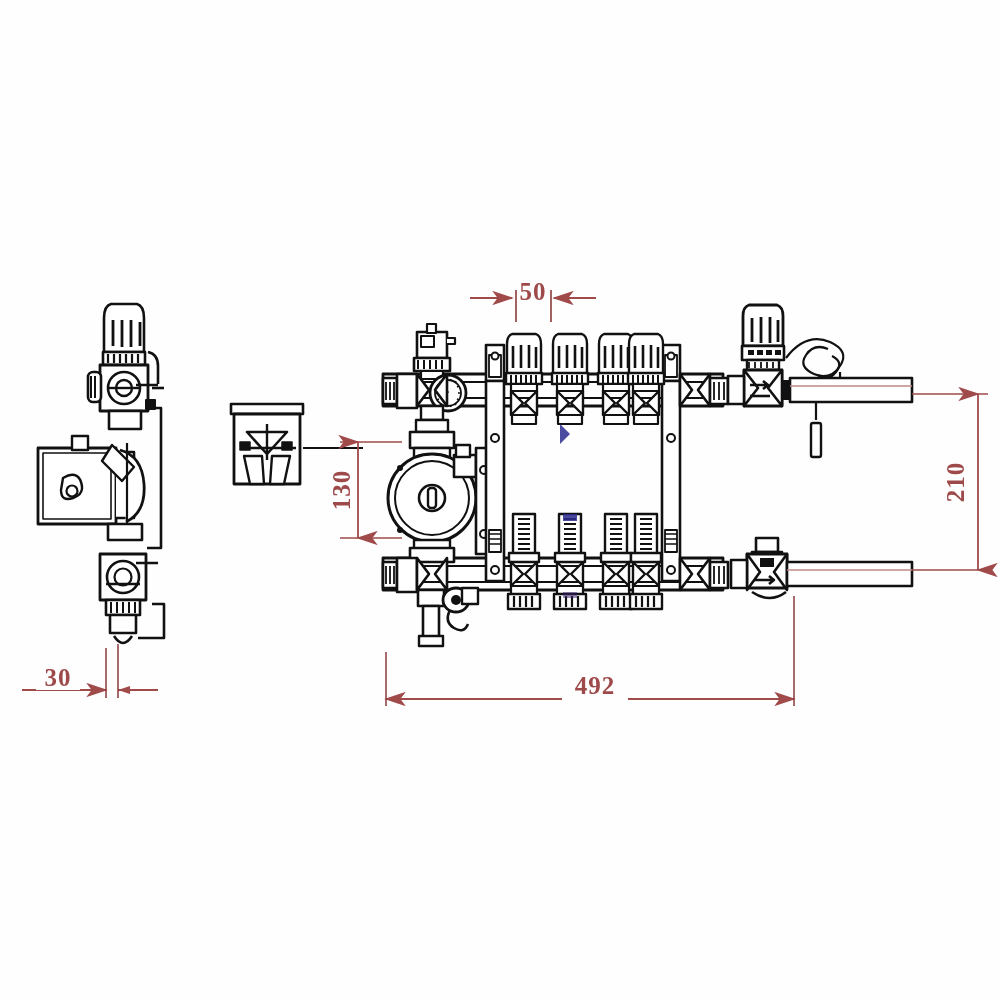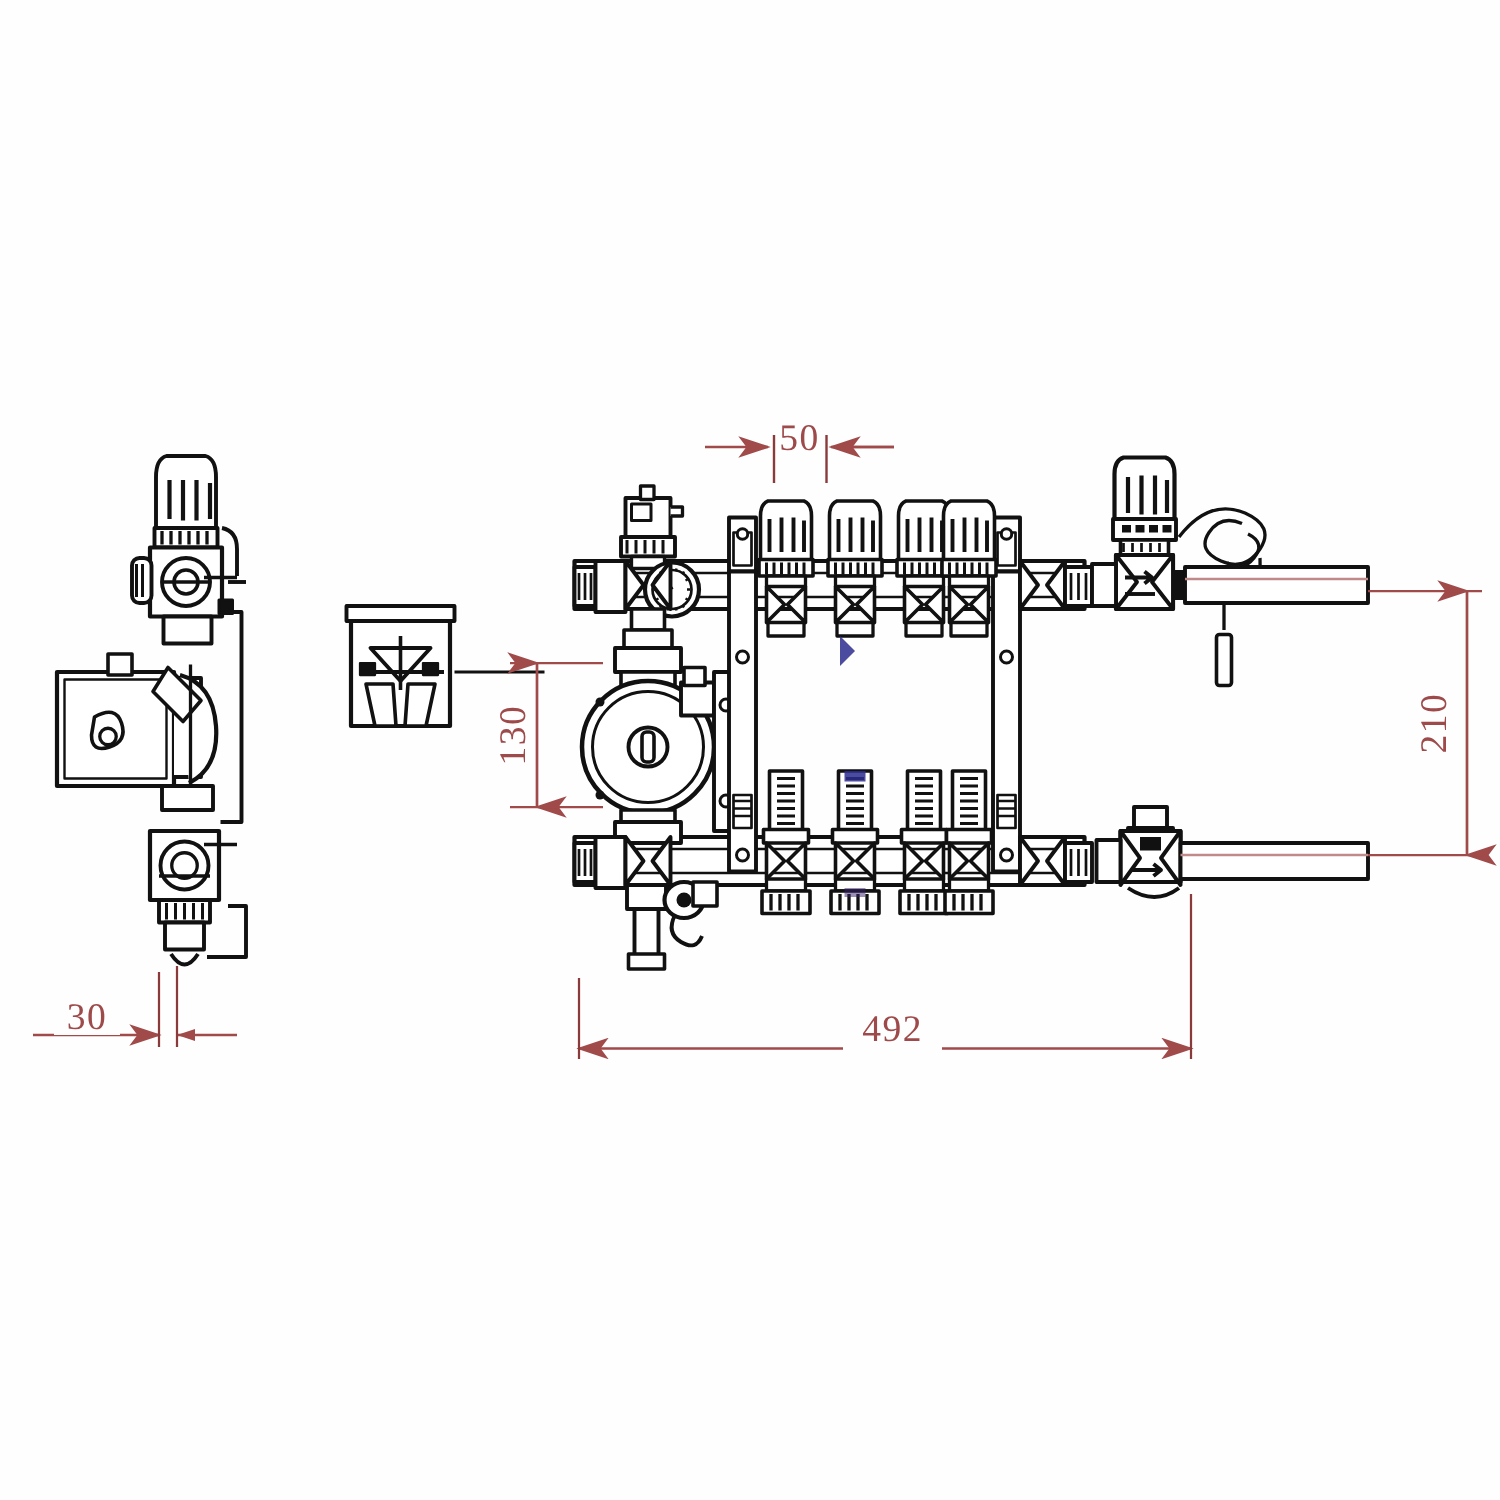--- a/index.html
+++ b/index.html
@@ -1,17 +1,17 @@
 <!DOCTYPE html>
 <html><head>
 <meta charset="utf-8">
 <style>
   html,body{margin:0;padding:0;background:#fff;}
   body{width:1000px;height:1000px;font-family:"Liberation Serif",serif;overflow:hidden;}
-  #stage{position:relative;width:816px;height:1000px;background:#b91c1c;}
+  #stage{position:relative;width:816px;height:1000px;background:#b91c1c;font-weight:bold;}
   svg{display:block;}
   .dimtext{fill:#9e4a4a;font-family:"Liberation Serif",serif;font-size:25px;letter-spacing:1px;}
   .dimtext.vert{}
 </style>
 </head>
 <body>
 
 <div id="stage">
 <svg width="1000" height="1000" viewBox="0 0 1000 1000">
   <defs>

